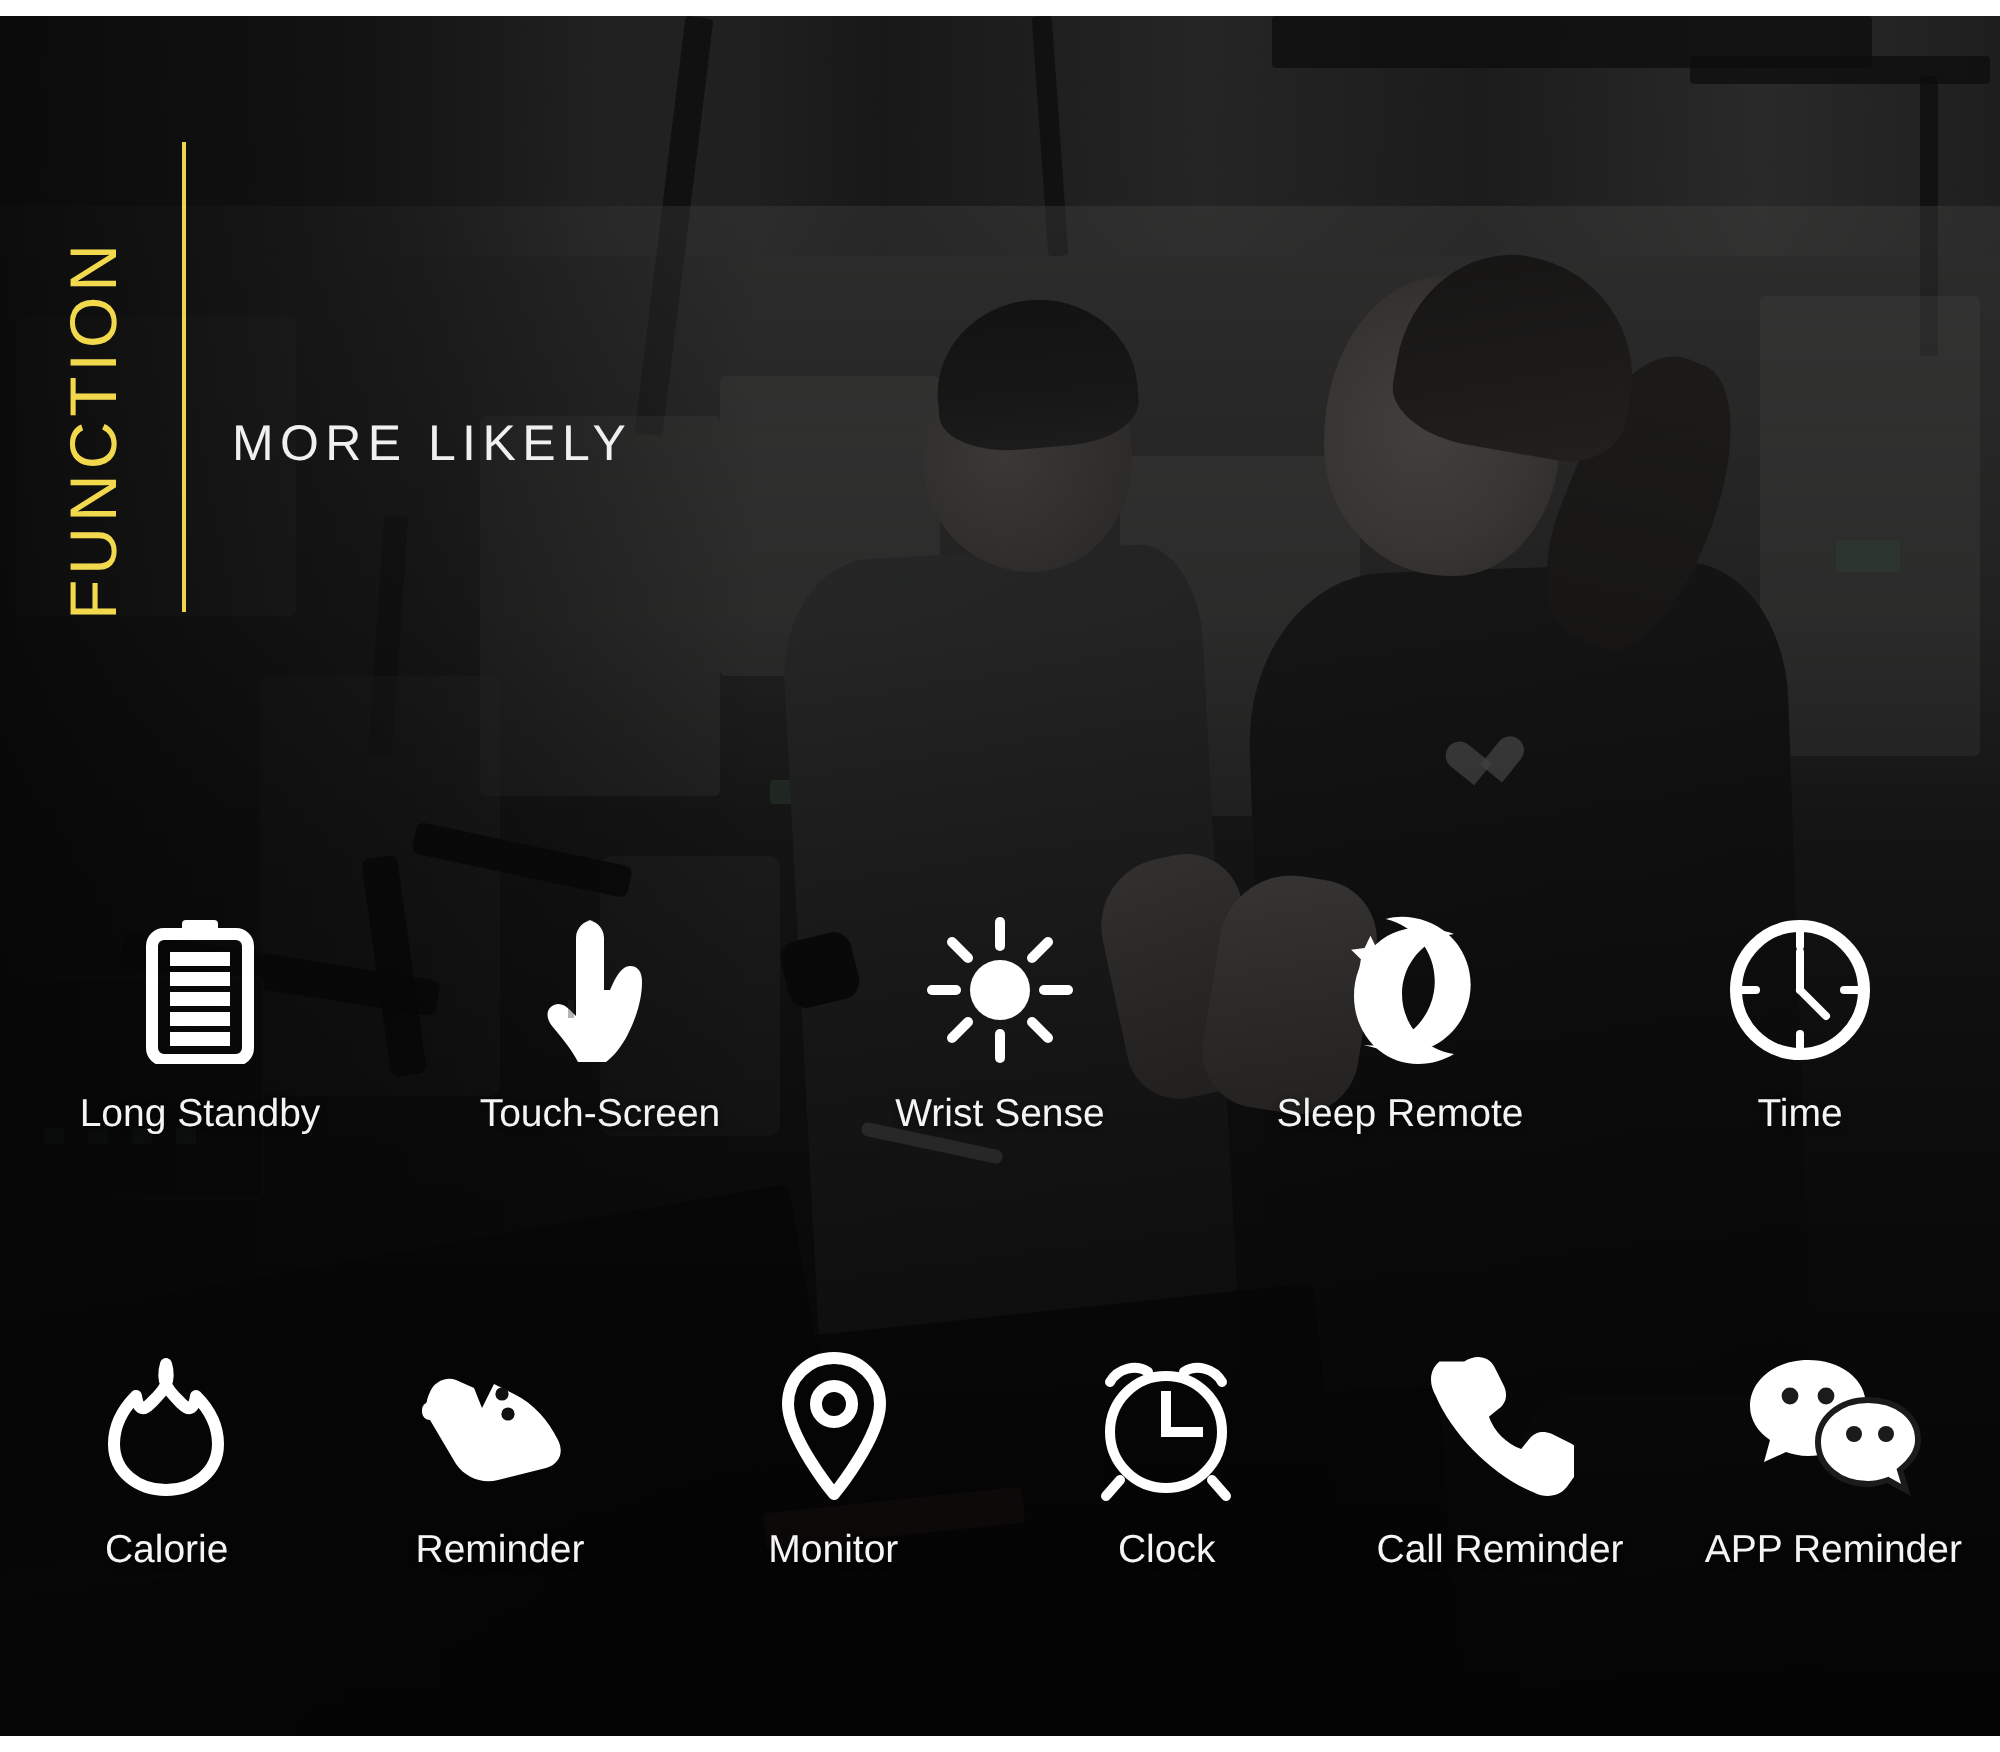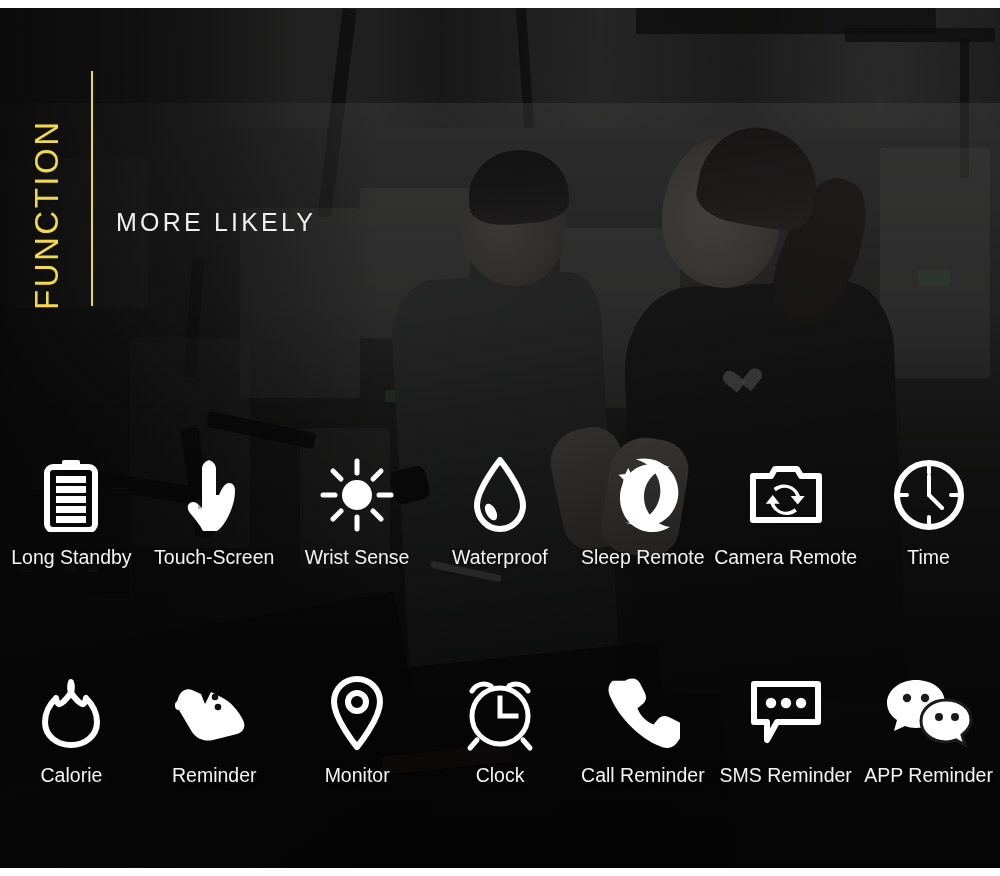--- a/index.html
+++ b/index.html
@@ -442,53 +442,34 @@
                 <line x1="13" y1="13" x2="21" y2="21"></line>
                 <line x1="53" y1="53" x2="61" y2="61"></line>
                 <line x1="61" y1="13" x2="53" y2="21"></line>
                 <line x1="21" y1="53" x2="13" y2="61"></line>
               </g>
             </svg>
           </div>
           <div class="feature-label">Wrist Sense</div>
         </div>
 
-        <div class="feature">
-          <div class="feature-icon">
-            <svg width="58" height="76" viewBox="0 0 58 76">
-              <path d="M29 3C29 3 6 32 6 48c0 13 10 24 23 24s23-11 23-24C52 32 29 3 29 3z" fill="none" stroke="#fff" stroke-width="6" stroke-linejoin="round"></path>
-              <ellipse cx="20" cy="55" rx="5" ry="9" fill="#fff" transform="rotate(-28 20 55)"></ellipse>
-            </svg>
-          </div>
-          <div class="feature-label">Waterproof</div>
-        </div>
 
         <div class="feature">
           <div class="feature-icon">
             <svg width="78" height="76" viewBox="0 0 78 76">
               <path d="M62 6c-17 1-30 15-30 32 0 17 13 31 30 32-4 2-9 3-14 3C29 73 14 58 14 39S29 5 48 5c5 0 10 1 14 1z" fill="#fff" transform="translate(10,0) rotate(190 39 38)"></path>
               <path d="M66 10c-15 2-26 15-26 30s11 28 26 30c-5 3-11 5-18 5-18 0-32-15-32-34S30 7 48 7c6 0 13 1 18 3z" fill="#fff"></path>
               <path d="M22 14l3.2 6.6 7.3 1-5.3 5.1 1.3 7.2-6.5-3.4-6.5 3.4 1.3-7.2-5.3-5.1 7.3-1z" fill="#fff" transform="translate(4,-2) scale(.92)"></path>
               <path d="M44 20l2.6 5.4 6 .8-4.3 4.2 1 5.9-5.3-2.8-5.3 2.8 1-5.9-4.3-4.2 6-.8z" fill="#fff" transform="translate(-2,-4) scale(.8)" opacity="1"></path>
               <path d="M30 44l2.2 4.5 5 .7-3.6 3.5.9 4.9-4.5-2.4-4.5 2.4.9-4.9-3.6-3.5 5-.7z" fill="#fff" transform="translate(0,-6) scale(.85)"></path>
             </svg>
           </div>
           <div class="feature-label">Sleep Remote</div>
         </div>
 
-        <div class="feature">
-          <div class="feature-icon">
-            <svg width="78" height="70" viewBox="0 0 78 70">
-              <path d="M6 16h18l4-7h22l4 7h18a0 0 0 0 1 0 0v44a0 0 0 0 1 0 0H6a0 0 0 0 1 0 0V16a0 0 0 0 1 0 0z" fill="none" stroke="#fff" stroke-width="6" stroke-linejoin="round"></path>
-              <path d="M27 28a16 16 0 0 1 26 6l-7 0 9 11 9-11-6 0A22 22 0 0 0 24 24z" fill="#fff" transform="scale(.78) translate(10,12)"></path>
-              <path d="M51 50a16 16 0 0 1-26-6l7 0-9-11-9 11 6 0A22 22 0 0 0 54 54z" fill="#fff" transform="scale(.78) translate(10,12)"></path>
-            </svg>
-          </div>
-          <div class="feature-label">Camera Remote</div>
-        </div>
 
         <div class="feature">
           <div class="feature-icon">
             <svg width="74" height="74" viewBox="0 0 74 74">
               <circle cx="37" cy="37" r="32" fill="none" stroke="#fff" stroke-width="6"></circle>
               <g stroke="#fff" stroke-width="4" stroke-linecap="round">
                 <line x1="37" y1="7" x2="37" y2="15"></line>
                 <line x1="37" y1="59" x2="37" y2="67"></line>
                 <line x1="7" y1="37" x2="15" y2="37"></line>
                 <line x1="59" y1="37" x2="67" y2="37"></line>
@@ -553,31 +534,20 @@
 
         <div class="feature">
           <div class="feature-icon">
             <svg width="74" height="74" viewBox="0 0 74 74">
               <path d="M18 4c6-4 13-3 16 3l5 10c2 5 1 9-3 12l-5 4c3 8 9 14 17 17l4-5c3-4 7-5 12-3l10 5c6 3 7 10 3 16l-5 7c-4 5-11 6-17 3C34 65 12 43 3 22-1 15 0 8 5 4z" fill="#fff" transform="translate(2,1) scale(.95)"></path>
             </svg>
           </div>
           <div class="feature-label">Call Reminder</div>
         </div>
 
-        <div class="feature">
-          <div class="feature-icon">
-            <svg width="78" height="72" viewBox="0 0 78 72">
-              <path d="M7 7h64a0 0 0 0 1 0 0v38a0 0 0 0 1 0 0H30l-10 18V45H7a0 0 0 0 1 0 0V7a0 0 0 0 1 0 0z" fill="none" stroke="#fff" stroke-width="6" stroke-linejoin="round"></path>
-              <circle cx="24" cy="26" r="5.2" fill="#fff"></circle>
-              <circle cx="39" cy="26" r="5.2" fill="#fff"></circle>
-              <circle cx="54" cy="26" r="5.2" fill="#fff"></circle>
-            </svg>
-          </div>
-          <div class="feature-label">SMS Reminder</div>
-        </div>
 
         <div class="feature">
           <div class="feature-icon">
             <svg width="92" height="72" viewBox="0 0 92 72">
               <path d="M33 3C17 3 4 13 4 26c0 7 4 13 10 17l-3 11 11-5c3 1 7 2 11 2 16 0 29-11 29-25S49 3 33 3z" fill="#fff"></path>
               <circle cx="24" cy="21" r="4.2" fill="#1b1b1b"></circle>
               <circle cx="42" cy="21" r="4.2" fill="#1b1b1b"></circle>
               <path d="M63 23c-14 0-25 9-25 21 0 12 11 21 25 21 3 0 7-1 10-2l9 5-3-10c5-4 9-9 9-15 0-12-11-20-25-20z" fill="#fff" stroke="#1b1b1b" stroke-width="3"></path>
               <circle cx="56" cy="40" r="4" fill="#1b1b1b"></circle>
               <circle cx="72" cy="40" r="4" fill="#1b1b1b"></circle>

